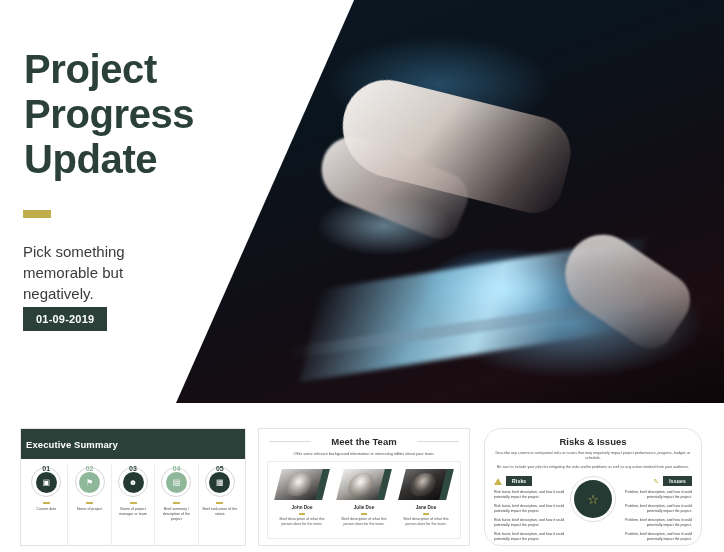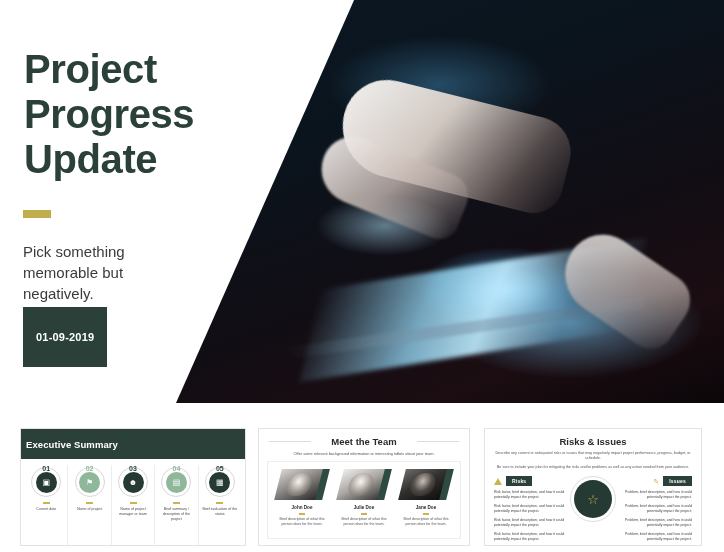--- a/index.html
+++ b/index.html
@@ -71,32 +71,32 @@
     width: 28px; height: 8px; background: #bfae4b;
   }
   .hero-sub {
     position: absolute; left: 23px; top: 238px; width: 145px;
     font-size: 15px; line-height: 21px; color: #3b3b3b;
   }
   .date-badge {
     position: absolute; left: 23px; top: 304px;
     background: #2a4038; color: #fff;
     font-size: 11px; font-weight: 600; letter-spacing: 0.2px;
-    padding: 24px 13px;
+    padding: 6px 13px;
   }
 
   
   .strip { position: absolute; left: 0; top: 428px; width: 724px; height: 124px; }
   .thumb {
     position: absolute; top: 0; height: 118px;
     background: #fff; border: 1px solid #e3e3e3; overflow: hidden;
   }
   .thumb-exec  { left: 20px;  width: 226px; }
   .thumb-team  { left: 258px; width: 212px; }
-  .thumb-risks { left: 484px; width: 218px; }
+  .thumb-risks { left: 484px; width: 218px; border-radius: 17px; }
 
   
   .exec-head {
     height: 30px; background: #2a4038; color: #fff;
     font-size: 9.5px; font-weight: 700; display: flex; align-items: center;
     padding-left: 5px; letter-spacing: 0.1px;
   }
   .exec-body { display: flex; height: 88px; padding: 6px 4px 0 4px; }
   .exec-col {
     flex: 1; display: flex; flex-direction: column; align-items: center;

